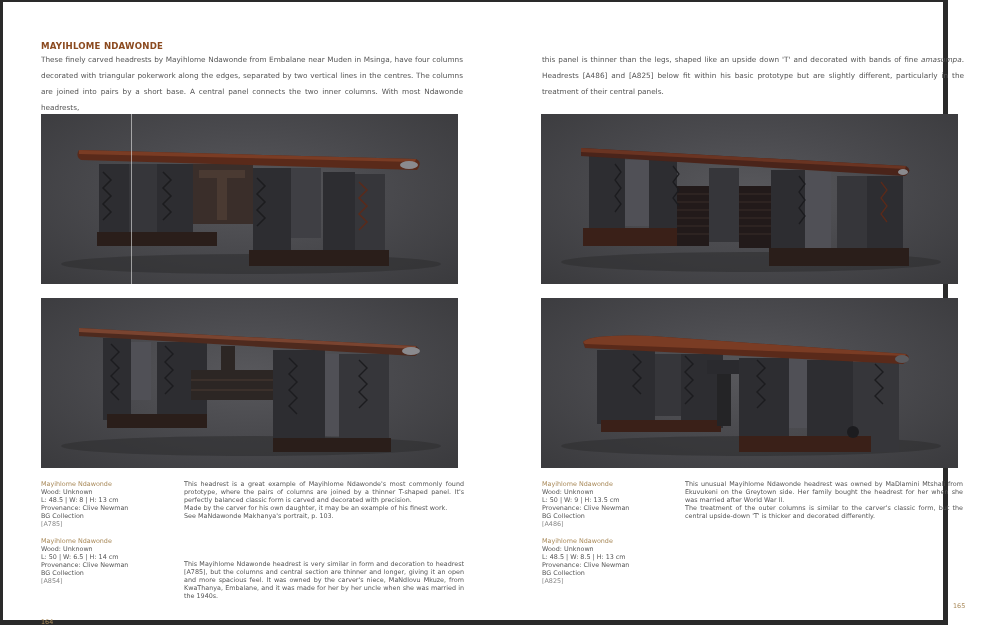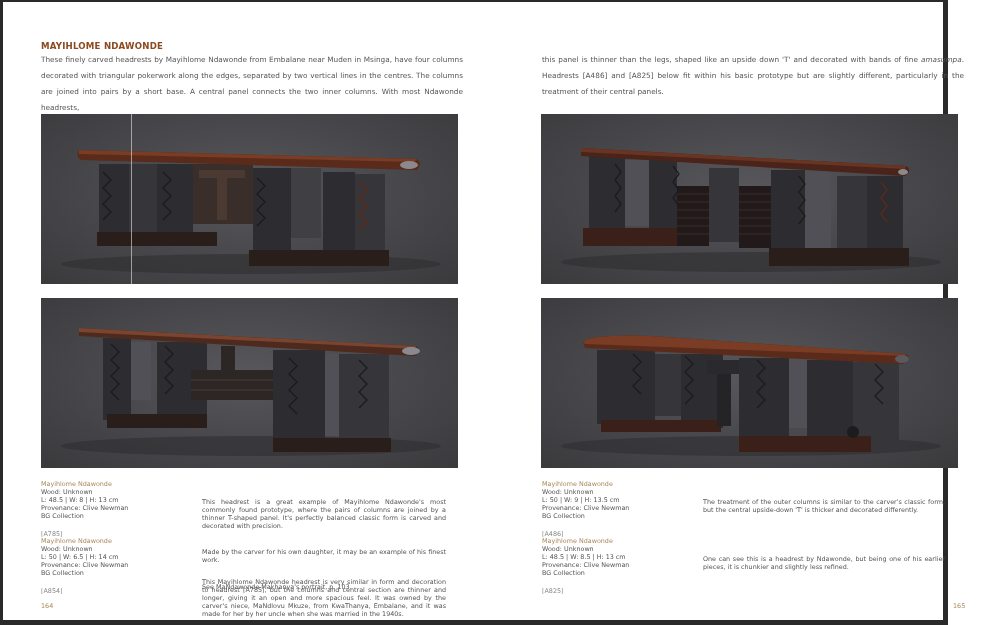--- a/index.html
+++ b/index.html
@@ -39,38 +39,38 @@
   .p2 { left: 538px; top: 112px; }
   .p3 { left: 38px; top: 296px; }
   .p4 { left: 538px; top: 296px; }
   .fold-line {
     position: absolute; left: 128px; top: 112px; width: 1px; height: 170px;
     background: rgba(230,230,230,0.6);
   }
 
   .caption { position: absolute; font-size: 6.4px; line-height: 8.1px; color: #555; }
   .caption .artist { color: #a98a5a; }
-  .caption .ref { color: #888; margin-top: 10px; }
+  .caption .ref { color: #888; }
   .cap1 { left: 38px; top: 478px; }
   .cap2 { left: 38px; top: 535px; }
   .cap3 { left: 539px; top: 478px; }
   .cap4 { left: 539px; top: 535px; }
 
   .desc {
     position: absolute; font-size: 6.4px; line-height: 8.1px; color: #555;
     text-align: justify;
   }
   .d1 { left: 181px; top: 478px; width: 280px; }
   .d2 { left: 181px; top: 558px; width: 280px; }
   .d3 { left: 682px; top: 478px; width: 278px; }
   .d4 { left: 682px; top: 535px; width: 278px; }
-  .desc p { margin: 18px; }
+  .desc p { margin: 0; }
 
   .folio { position: absolute; font-size: 6.4px; color: #a98a5a; top: 600px; }
-  .folio.left { left: 38px; }
+  .folio.left { left: 38px; margin-top: 16px; }
   .folio.right { left: 950px; }
 </style>
 </head>
 <body>
 
 <div class="spread">
 
   <div class="section-title">MAYIHLOME NDAWONDE</div>
 
   <div class="intro left">These finely carved headrests by Mayihlome Ndawonde from Embalane near Muden in Msinga, have four columns decorated with triangular pokerwork along the edges, separated by two vertical lines in the centres. The columns are joined into pairs by a short base. A central panel connects the two inner columns. With most Ndawonde headrests,</div>
@@ -236,30 +236,30 @@
 
   <div class="caption cap3">
     <div class="artist">Mayihlome Ndawonde</div>
     <div>Wood: Unknown</div>
     <div>L: 50 | W: 9 | H: 13.5 cm</div>
     <div>Provenance: Clive Newman</div>
     <div>BG Collection</div>
     <div class="ref">[A486]</div>
   </div>
   <div class="desc d3">
+    <p>This unusual Mayihlome Ndawonde headrest was owned by MaDlamini Mtshali from Ekuvukeni on the Greytown side. Her family bought the headrest for her when she was married after World War II.</p>
     <p>The treatment of the outer columns is similar to the carver's classic form, but the central upside-down 'T' is thicker and decorated differently.</p>
   </div>
 
   <div class="caption cap4">
     <div class="artist">Mayihlome Ndawonde</div>
     <div>Wood: Unknown</div>
     <div>L: 48.5 | W: 8.5 | H: 13 cm</div>
     <div>Provenance: Clive Newman</div>
     <div>BG Collection</div>
     <div class="ref">[A825]</div>
   </div>
   <div class="desc d4">
-    <p>One can see this is a headrest by Ndawonde, but being one of his earlier pieces, it is chunkier and slightly less refined.</p>
   </div>
 
   <div class="folio left">164</div>
   <div class="folio right">165</div>
 </div>
 
 </body></html>

